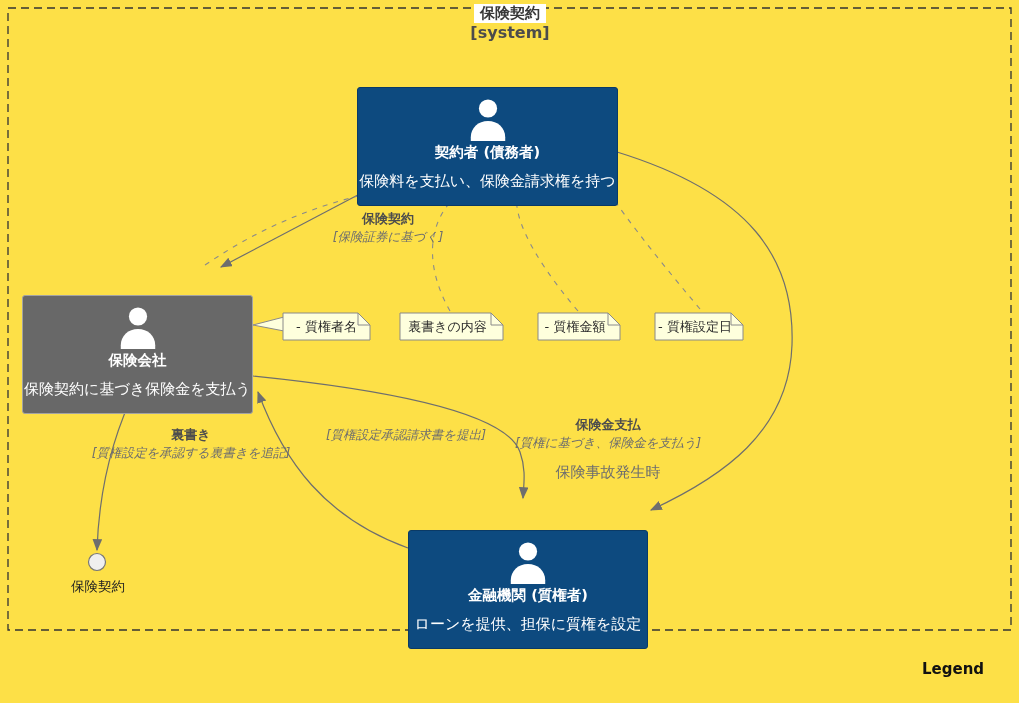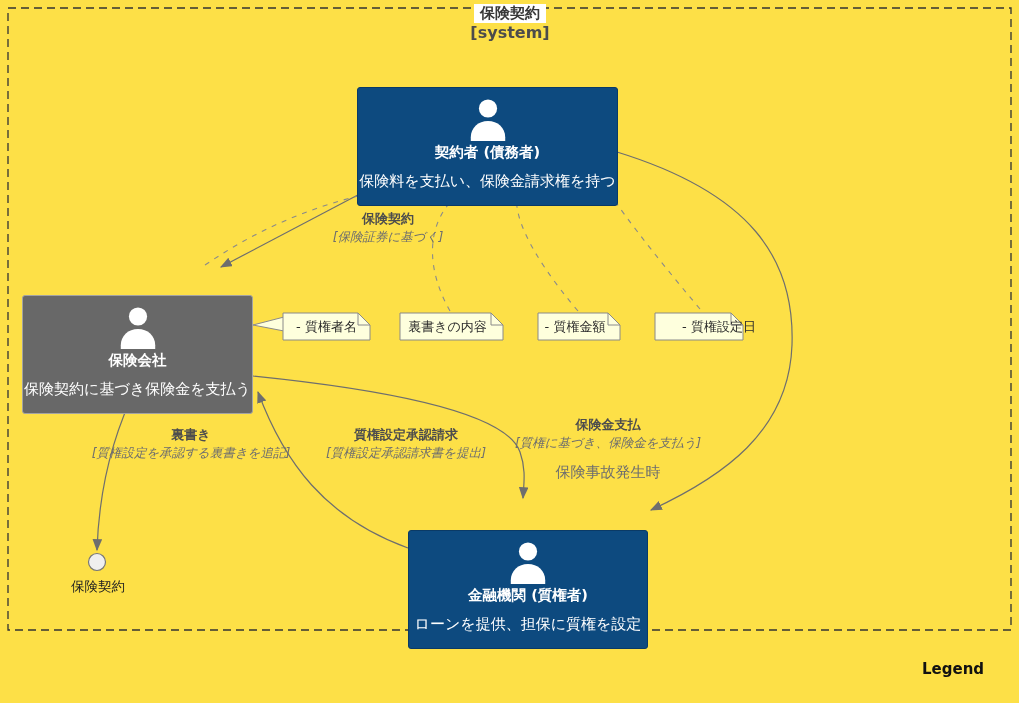--- a/index.html
+++ b/index.html
@@ -104,40 +104,39 @@
       <circle cx="24" cy="11" r="9.5" fill="#fff"></circle>
       <path d="M6,45 v-4 c0,-10 8,-17 18,-17 s18,7 18,17 v4 z" fill="#fff"></path>
     </svg>
     <div class="name">金融機関 (質権者)</div>
     <div class="desc">ローンを提供、担保に質権を設定</div>
   </div>
 
   <div class="note-text" style="left:283px;top:313px;width:87px;">- 質権者名</div>
   <div class="note-text" style="left:400px;top:313px;width:95px;">裏書きの内容</div>
   <div class="note-text" style="left:538px;top:313px;width:74px;">- 質権金額</div>
-  <div class="note-text" style="left:655px;top:313px;width:80px;padding-left:24px;">- 質権設定日</div>
+  <div class="note-text" style="left:655px;top:313px;width:80px;">- 質権設定日</div>
 
   <div class="edge-label" style="left:388px;top:210px;">
     <div class="t">保険契約</div>
     <div class="c">[保険証券に基づく]</div>
   </div>
 
 
   <div class="edge-label" style="left:608px;top:416px;">
     <div class="t">保険金支払</div>
     <div class="c">[質権に基づき、保険金を支払う]</div>
     <div class="x">保険事故発生時</div>
   </div>
 
   <div class="edge-label" style="left:191px;top:426px;">
     <div class="t">裏書き</div>
     <div class="c">[質権設定を承認する裏書きを追記]</div>
   </div>
 
   <div class="edge-label" style="left:406px;top:426px;">
-    <div class="t">質権設定承認請求</div>
     <div class="c">[質権設定承認請求書を提出]</div>
   </div>
 
   <div class="terminal-label">保険契約</div>
 
   <div class="legend">Legend</div>
 </div>
 
 </body></html>

